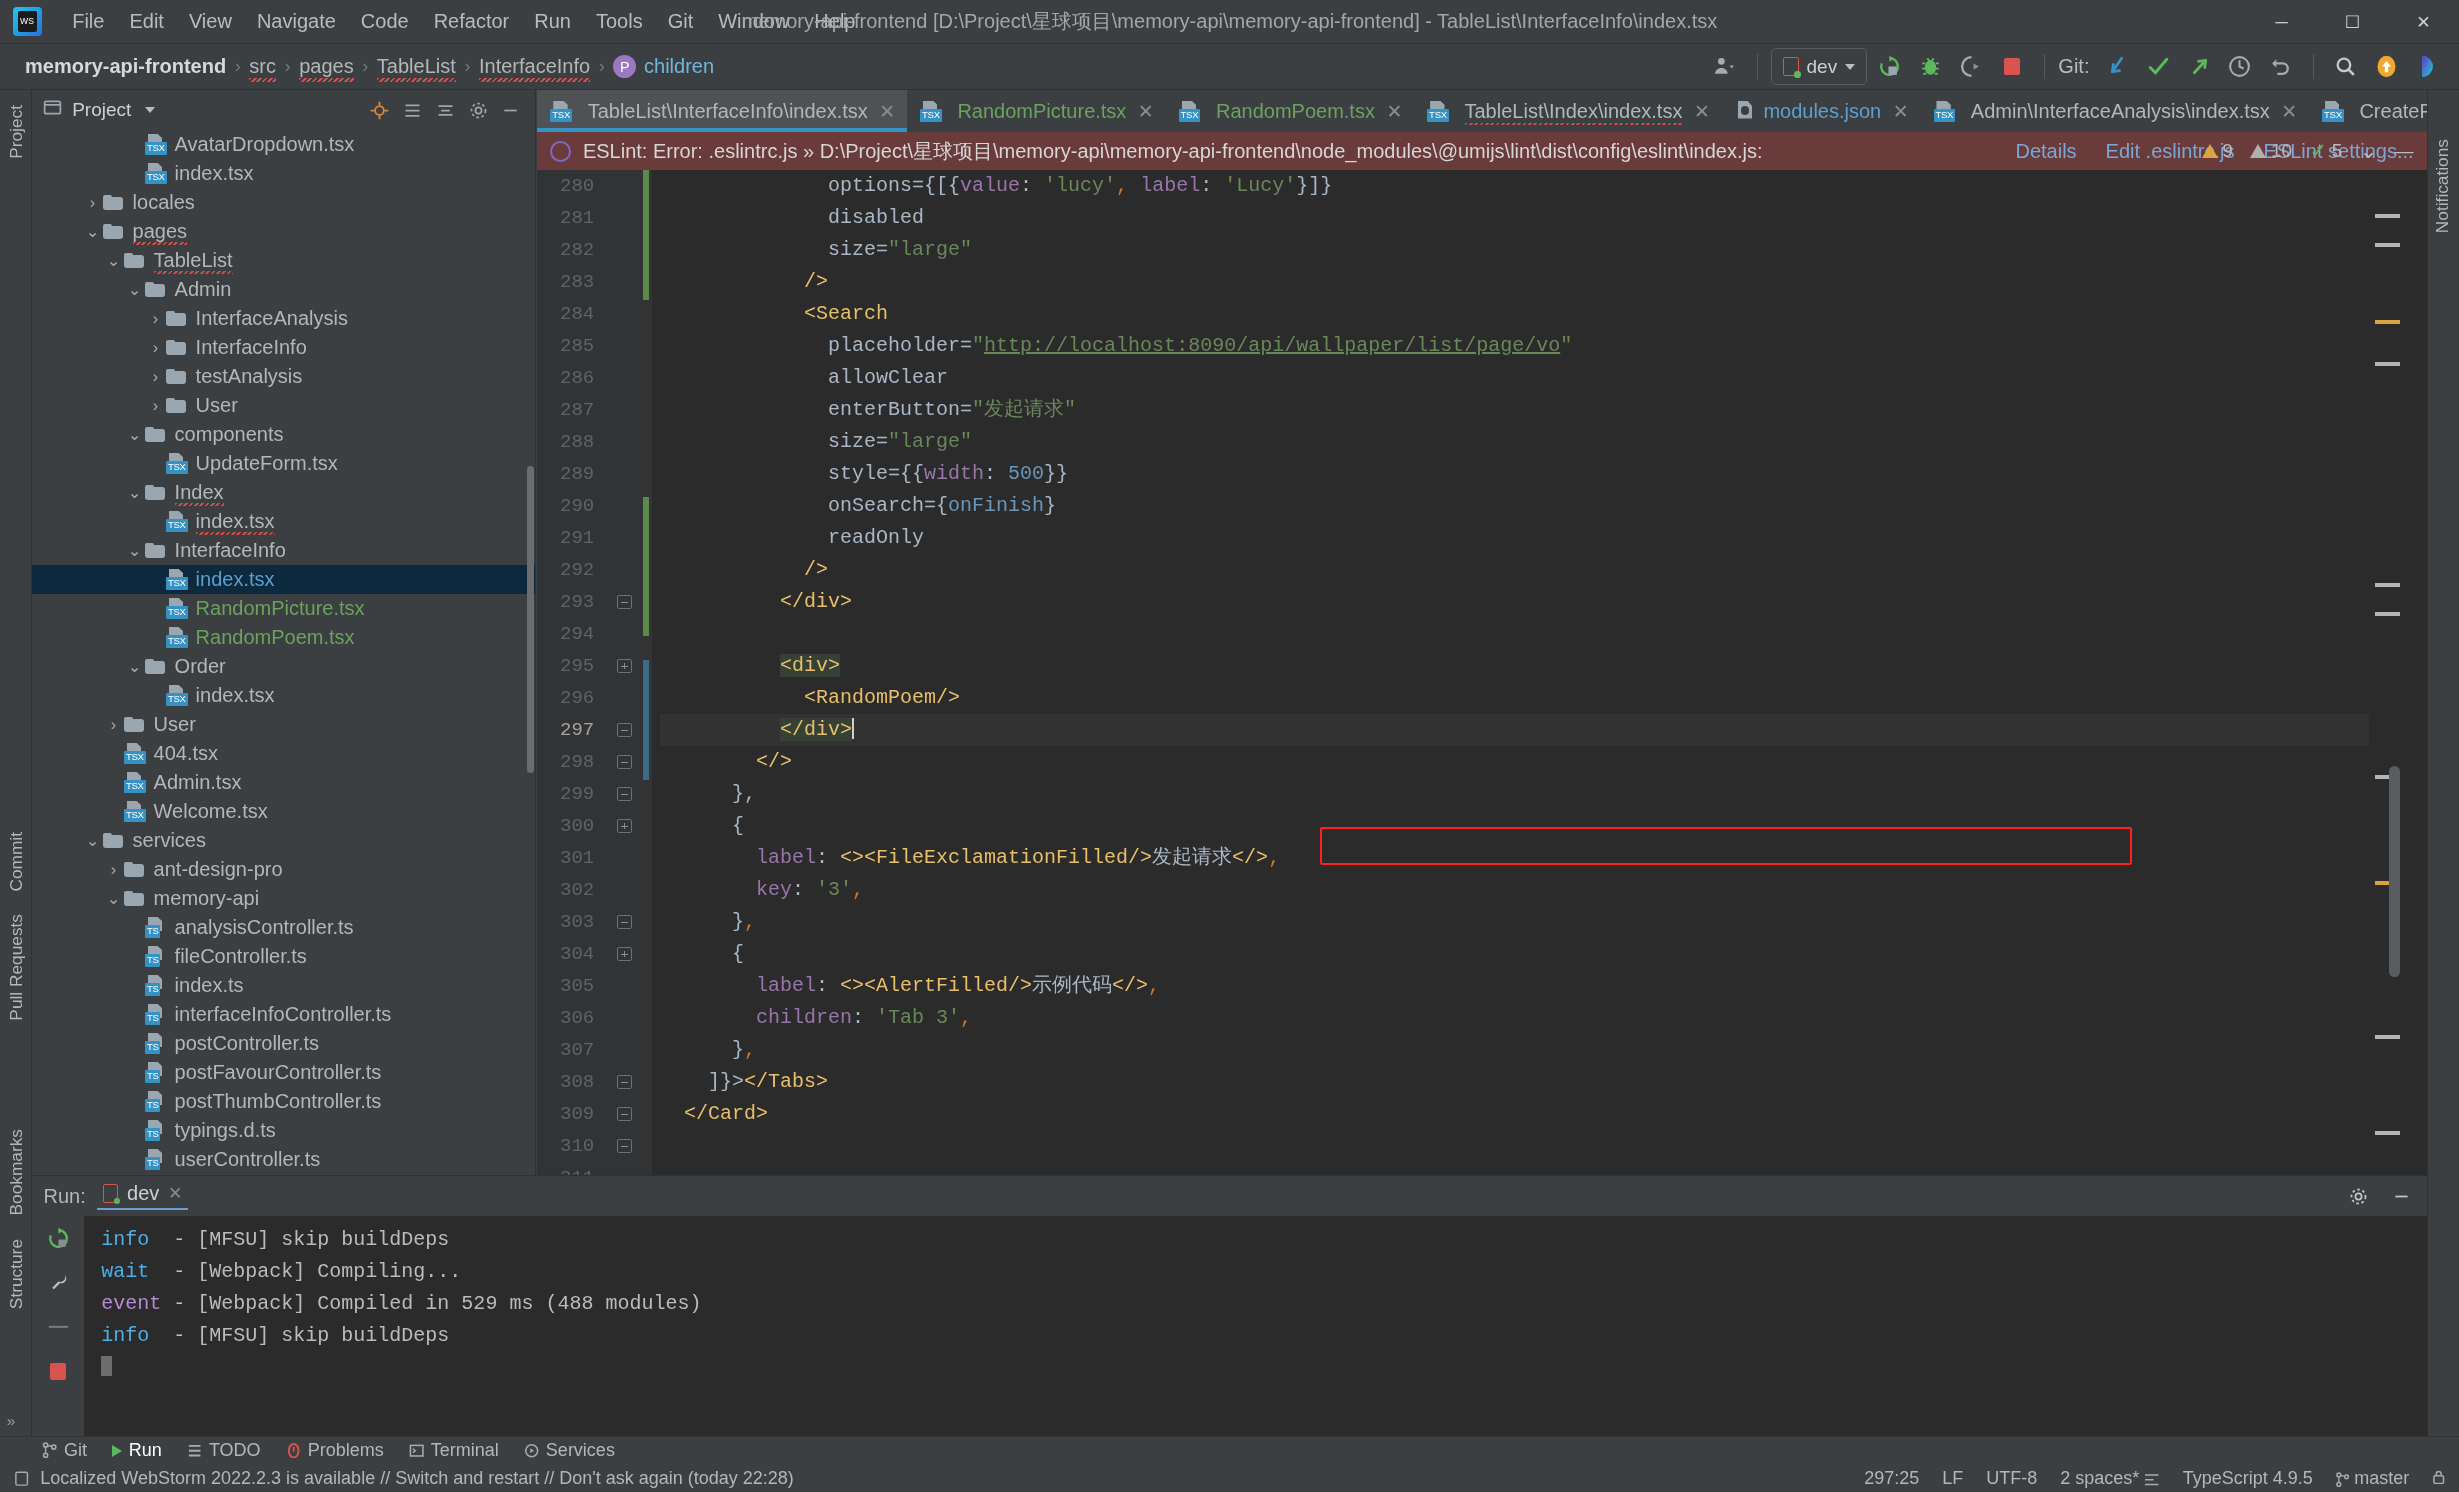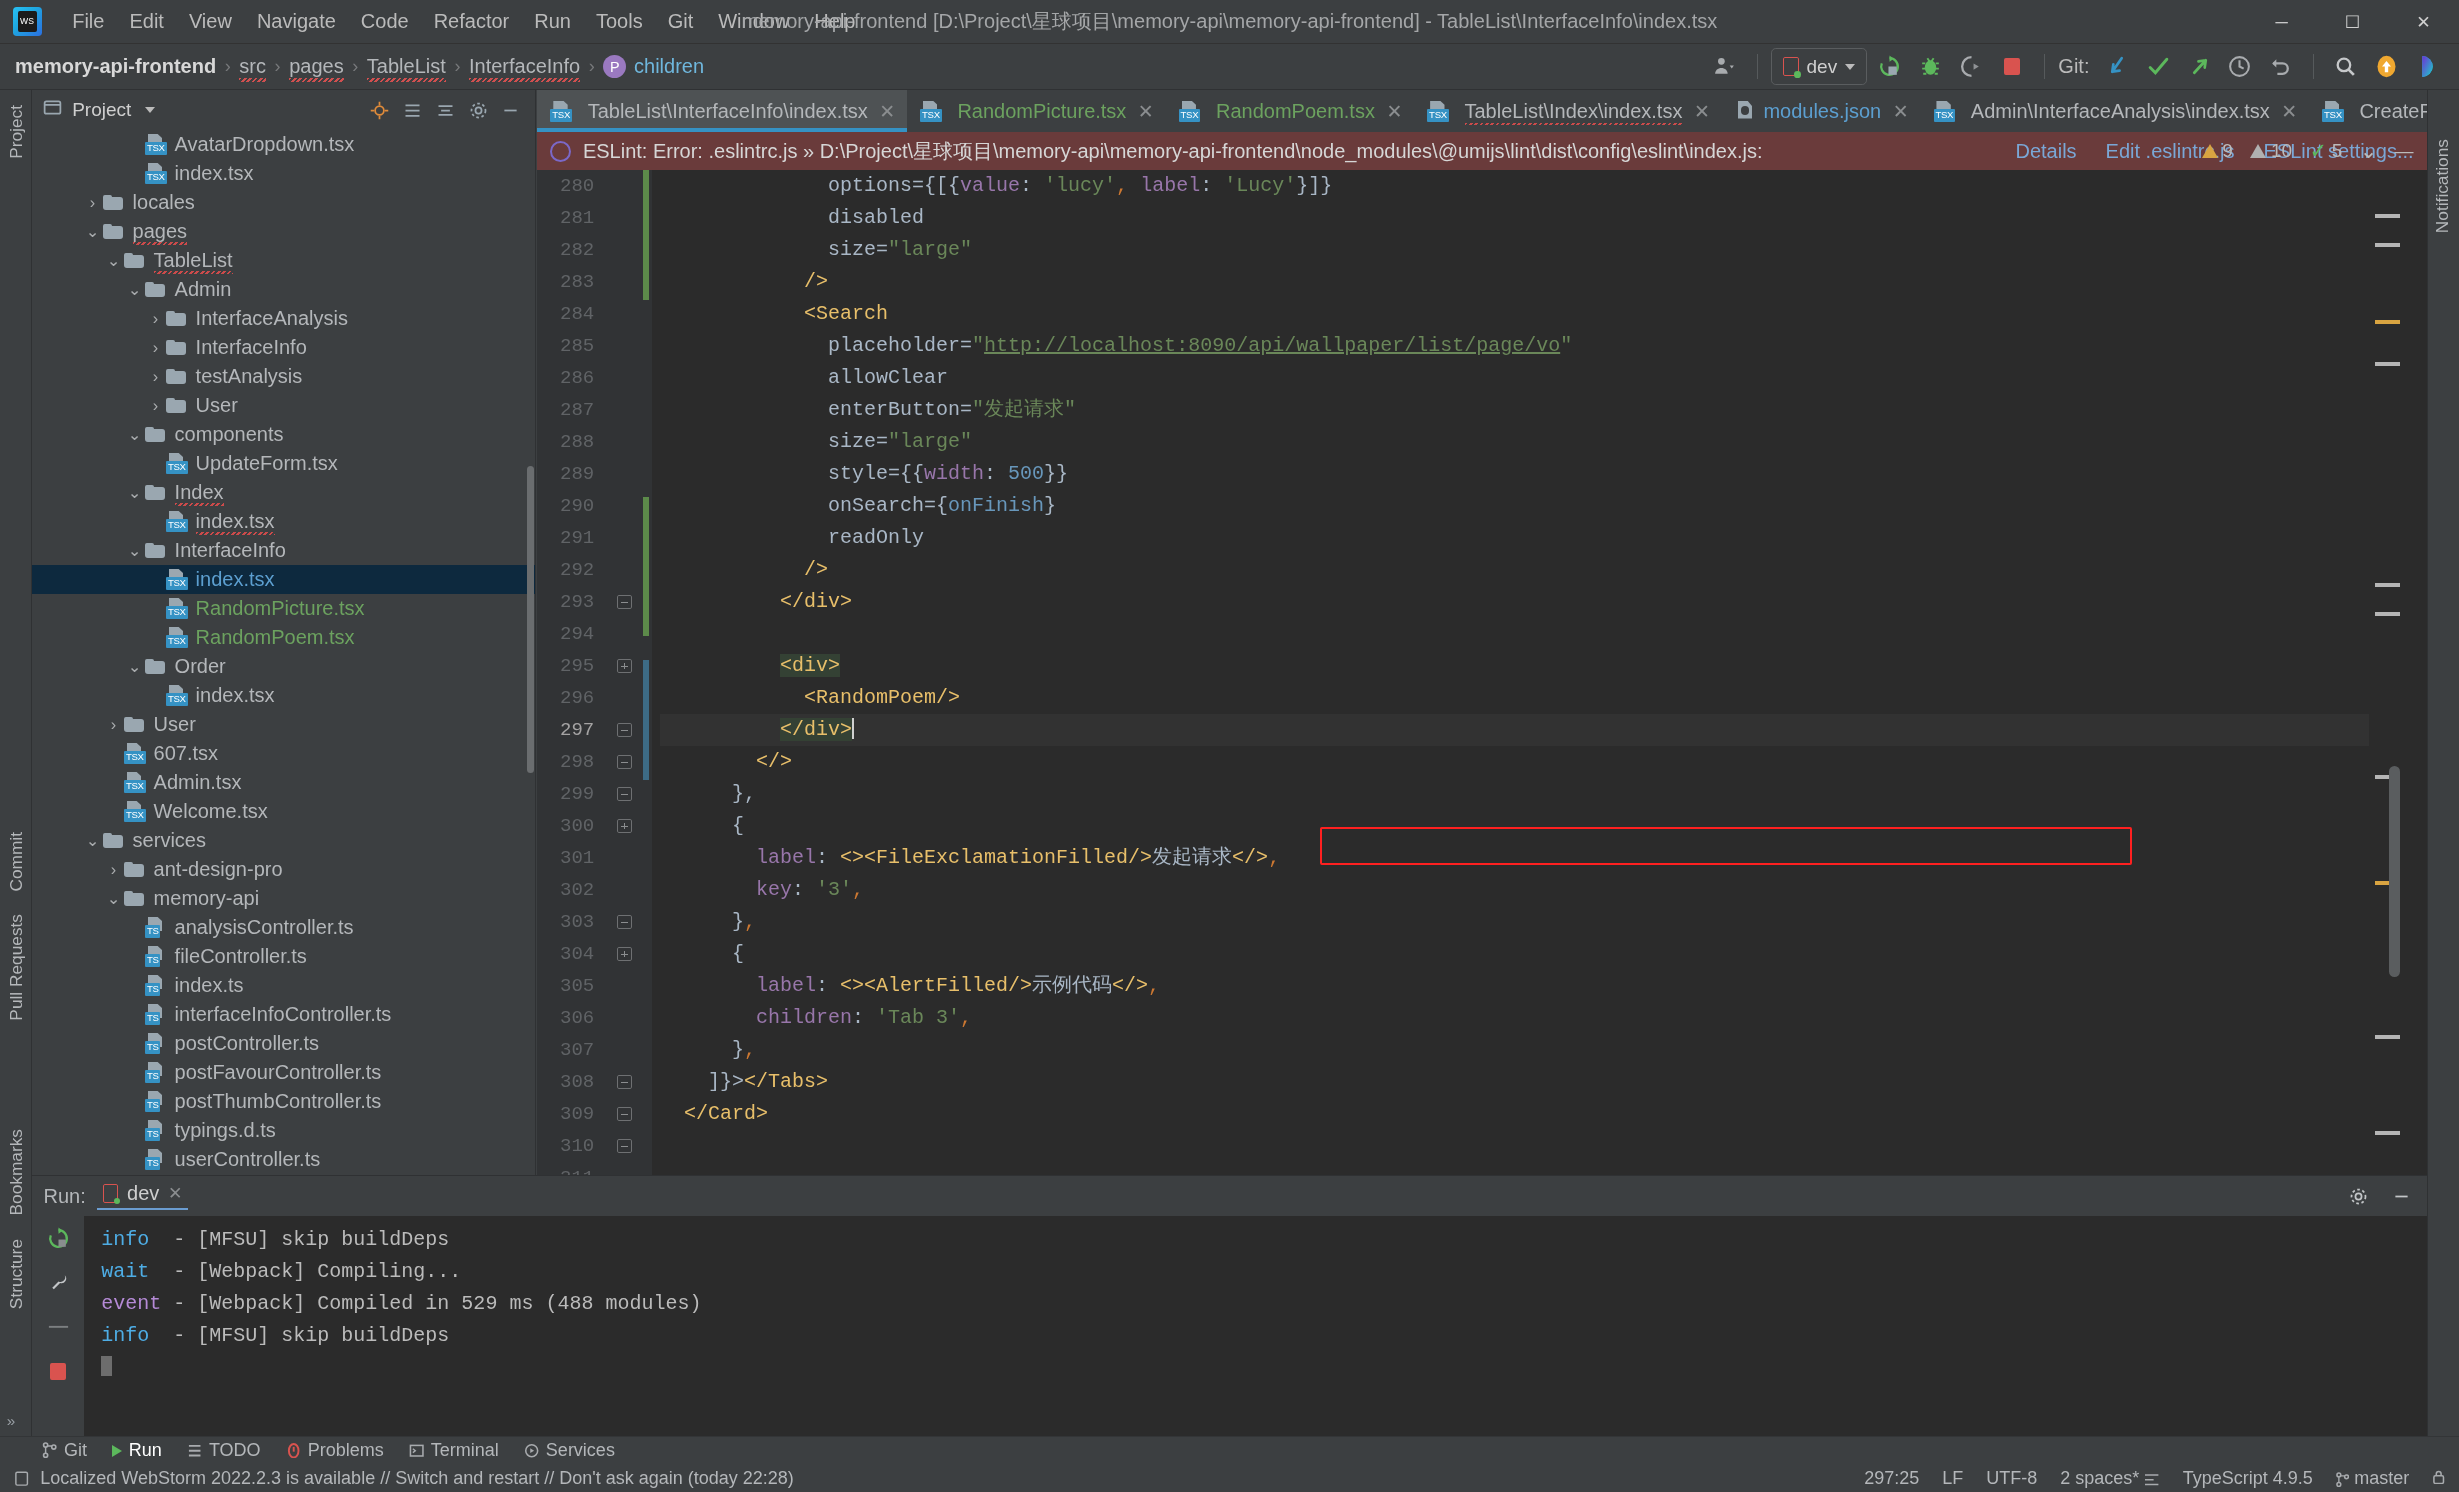--- a/index.html
+++ b/index.html
@@ -39,21 +39,21 @@
     font-size: 20px; color: #a4a6a8; pointer-events: none;
   }
   #win-buttons {
     position: absolute; right: 0; top: 0; height: 44px; display: flex; align-items: center;
   }
   .win-btn { width: 71px; height: 44px; display: flex; align-items: center; justify-content: center; color: #cfcfcf; font-size: 17.3px; }
 
   
   #navbar {
     position: absolute; top: 44px; left: 0; width: 2459px; height: 46px;
-    background: #3c3f41; display: flex; align-items: center; padding-left: 15px;
+    background: #3c3f41; display: flex; align-items: center; padding-left: 25px;
     border-bottom: 1px solid #2f3133;
   }
   .crumb { font-size: 20px; color: #b4b7ba; display: inline-flex; align-items: center; }
   .crumb.bold { font-weight: bold; color: #d8d8d8; }
   .crumb.squig { position: relative; }
   .crumb.squig::after {
     content: ""; position: absolute; left: 0; right: 0; bottom: -3.8px; height: 3.8px;
     background-image: repeating-linear-gradient(135deg,#d05050 0 1.9px, transparent 1.9px 3.8px);
   }
   .crumb-sep { color: #77797b; margin: 0 8.6px; font-size: 18px; }
@@ -656,21 +656,21 @@
           <span class="arrow">›</span>
           <span class="folder"></span>
           <span class="tlabel">User</span>
         </div>
         <div class="trow" style="padding-left: 71px;">
           <span class="arrow none">&nbsp;</span>
           <span class="fileico">
             <span class="pg"></span>
             <span class="badge">TSX</span>
           </span>
-          <span class="tlabel">607.tsx</span>
+          <span class="tlabel">404.tsx</span>
         </div>
         <div class="trow" style="padding-left: 71px;">
           <span class="arrow none">&nbsp;</span>
           <span class="fileico">
             <span class="pg"></span>
             <span class="badge">TSX</span>
           </span>
           <span class="tlabel">Admin.tsx</span>
         </div>
         <div class="trow" style="padding-left: 71px;">

